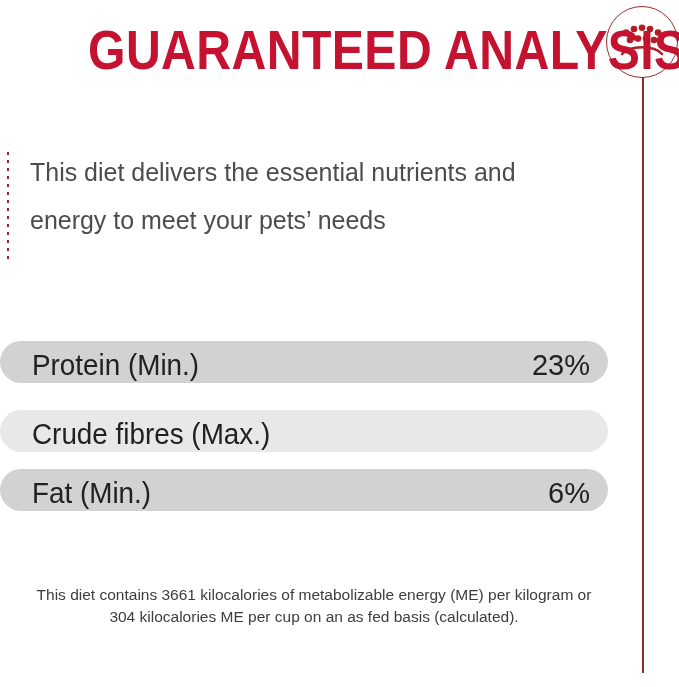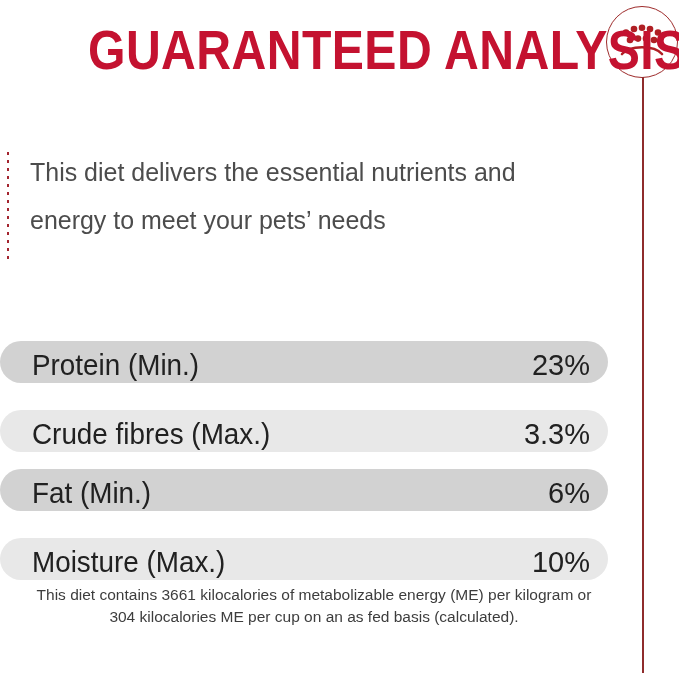--- a/index.html
+++ b/index.html
@@ -173,25 +173,20 @@
   <div id="intro-text">This diet delivers the essential nutrients and energy to meet your pets’ needs</div>
 </div>
 
 <div id="analysis-rows">
     <div class="analysis-row shade-dark">
       <span class="row-label">Protein (Min.)</span>
       <span class="row-value">23%</span>
     </div>
     <div class="analysis-row shade-light">
       <span class="row-label">Crude fibres (Max.)</span>
-      <span class="row-value">3.3%</span>
     </div>
     <div class="analysis-row shade-dark">
       <span class="row-label">Fat (Min.)</span>
       <span class="row-value">6%</span>
-    </div>
-    <div class="analysis-row shade-light">
-      <span class="row-label">Moisture (Max.)</span>
-      <span class="row-value">10%</span>
     </div>
   </div>
 
 <div id="footnote">This diet contains 3661 kilocalories of metabolizable energy (ME) per kilogram or 304 kilocalories ME per cup on an as fed basis (calculated).</div>
 
 </body></html>

